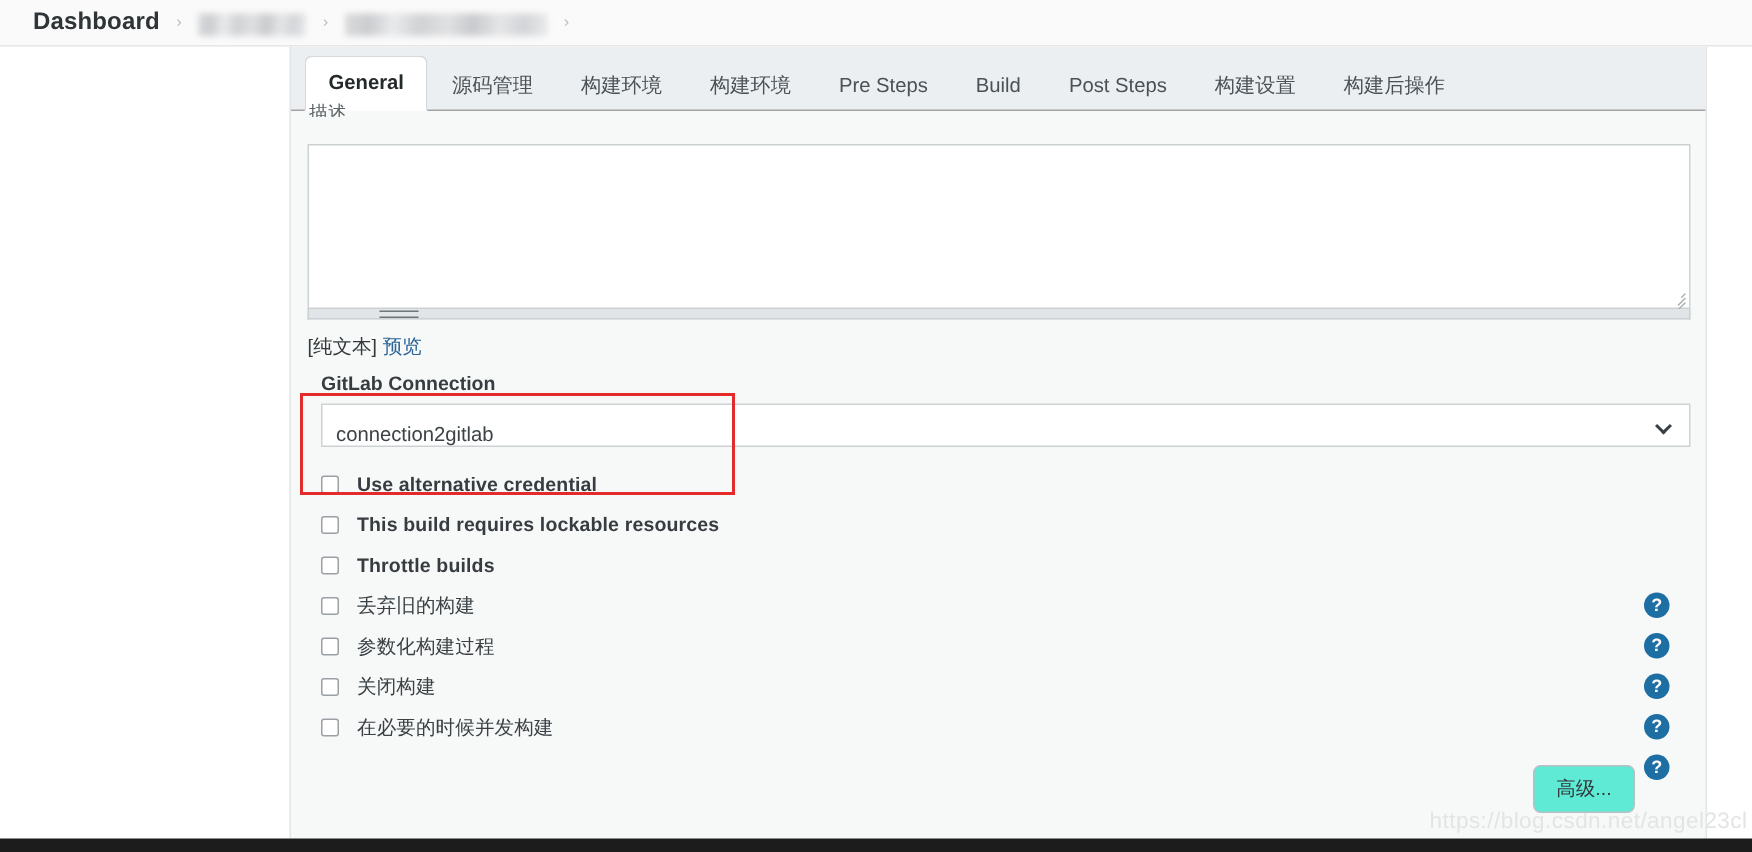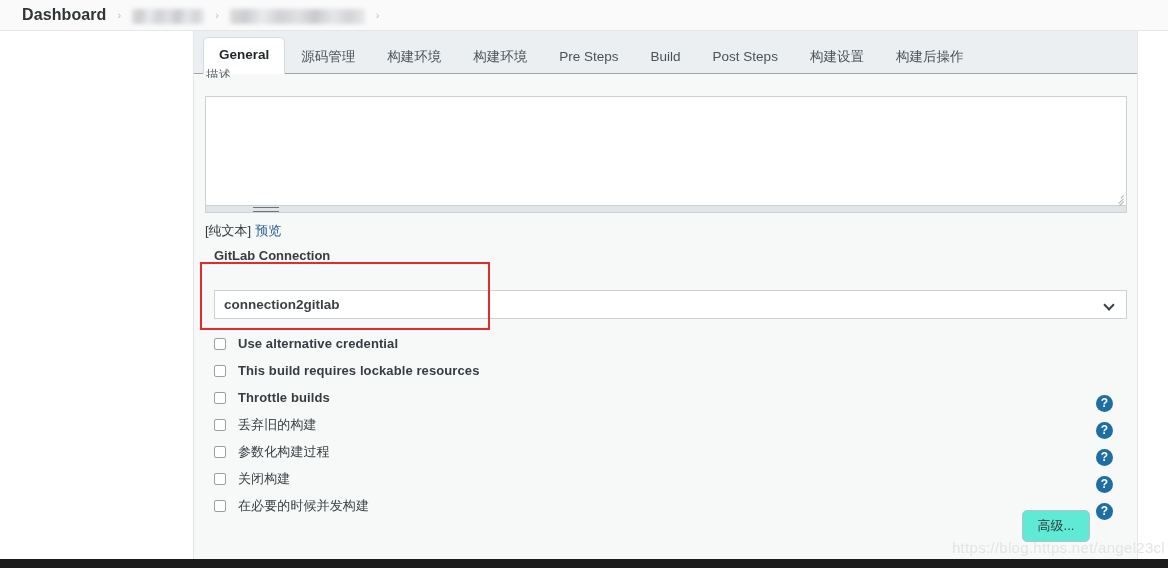--- a/index.html
+++ b/index.html
@@ -208,32 +208,31 @@
     margin-top: 6px;
     margin-left: 9px;
     font-size: 13px;
     font-weight: bold;
     color: #363c40;
     height: 20px;
     line-height: 20px;
   }
 
   .select-wrap {
-    margin-top: 24px;
+    margin-top: 3px;
     margin-left: 9px;
     width: 913px;
     height: 29px;
     background: #ffffff;
     border: 1px solid #ccd1d4;
     box-sizing: border-box;
     display: flex;
-    align-items: center;
+    align-items: flex-end;
     position: relative;
     cursor: pointer;
-    font-weight: bold;
   }
   .select-value {
     font-size: 13.5px;
     color: #3c4245;
     margin-left: 9px;
   }
   .chev {
     position: absolute;
     right: 12px;
     top: 10px;
@@ -433,15 +432,15 @@
     <div class="help-icon">?</div>
     <div class="help-icon">?</div>
   </div>
 
   <div class="adv-button">高级...</div>
 
 </div>
 
 <div class="annotation-rect"></div>
 
-<div class="watermark">https://blog.https.net/angel23cl</div>
+<div class="watermark">https://blog.csdn.net/angel23cl</div>
 
 <div class="bottom-bar"></div>
 
 </body></html>

